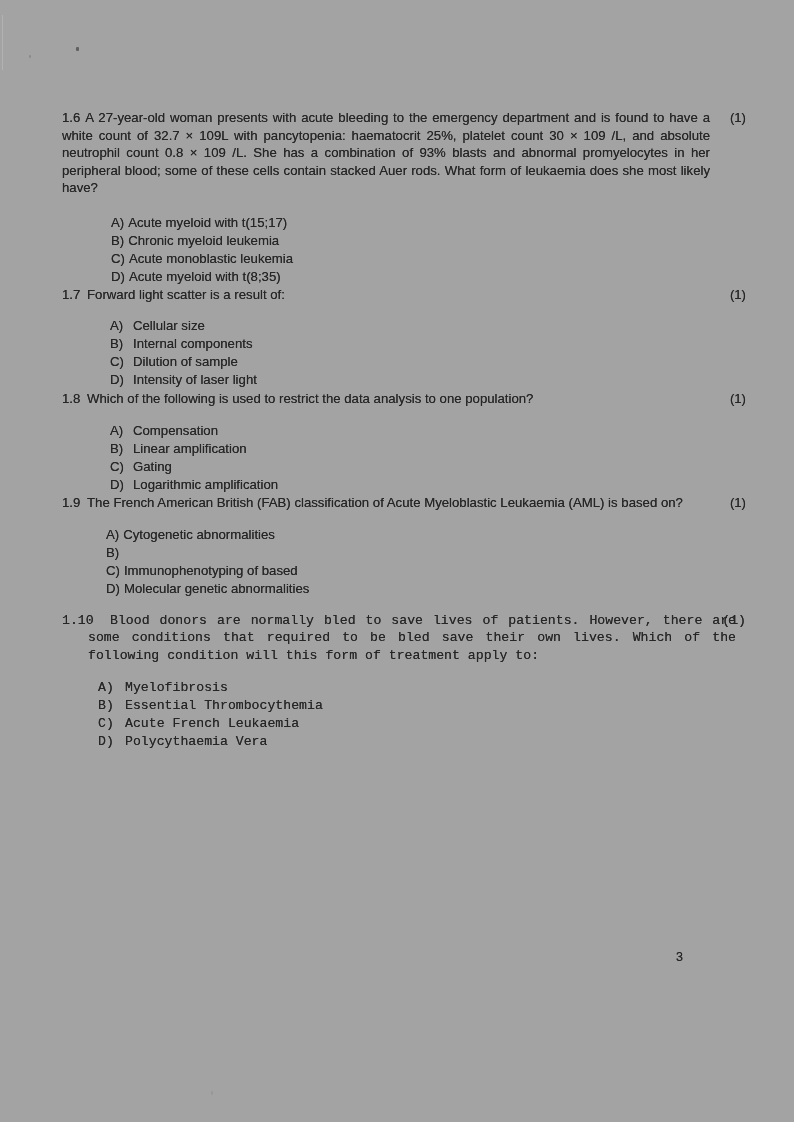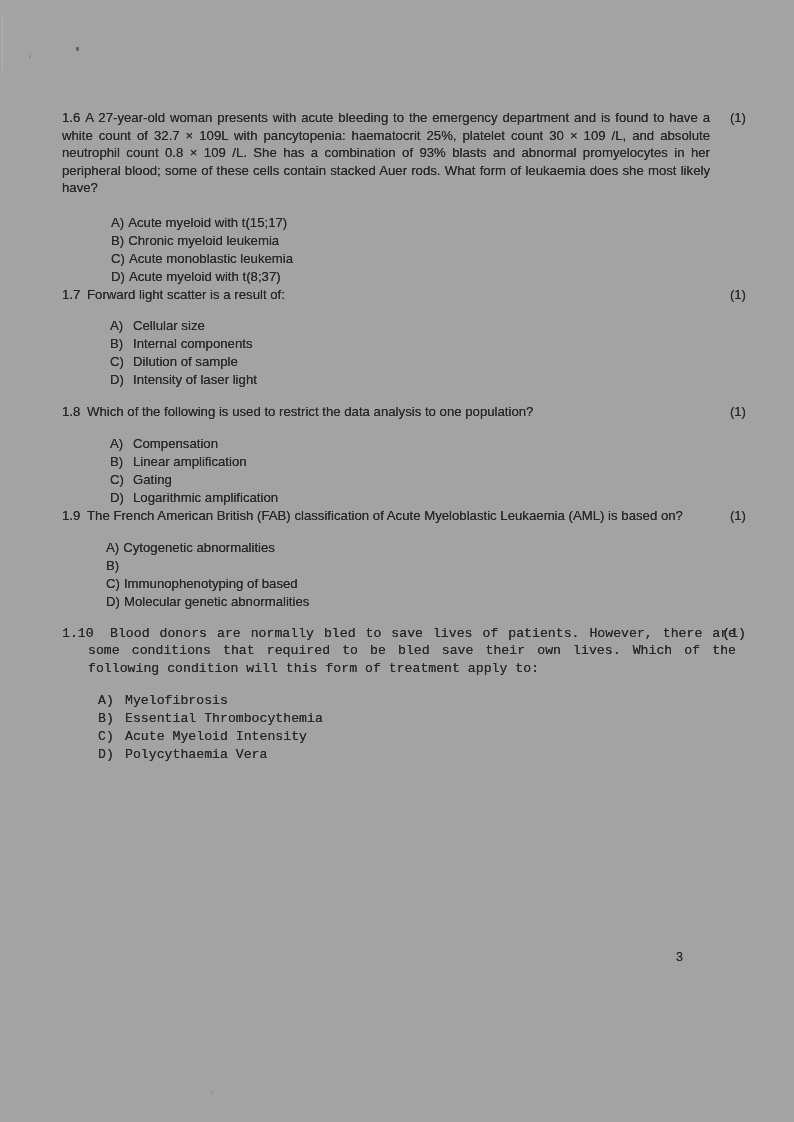--- a/index.html
+++ b/index.html
@@ -61,21 +61,21 @@
     <span class="opt-text">Chronic myeloid leukemia</span>
   </div>
 
   <div class="opt-row">
     <span class="opt-letter">C)</span>
     <span class="opt-text">Acute monoblastic leukemia</span>
   </div>
 
   <div class="opt-row">
     <span class="opt-letter">D)</span>
-    <span class="opt-text">Acute myeloid with t(8;37)</span>
+    <span class="opt-text">Acute myeloid with t(8;35)</span>
   </div>
 </div>
   </div>
 
   <div class="q-block" style="">
     <div class="q-row">
       <p class="q-text q-line"><span class="q-num">1.7</span><span class="q-body">Forward light scatter is a result of:</span></p>
       <span class="q-marks">(1)</span>
     </div>
     <div class="q-options opts-wide" style="margin-top: 14px; padding-left: 48px;">
@@ -94,21 +94,21 @@
     <span class="opt-text">Dilution of sample</span>
   </div>
 
   <div class="opt-row">
     <span class="opt-letter">D)</span>
     <span class="opt-text">Intensity of laser light</span>
   </div>
 </div>
   </div>
 
-  <div class="q-block" style="margin-top: 14px;">
+  <div class="q-block" style="margin-top: 1px;">
     <div class="q-row">
       <p class="q-text q-line"><span class="q-num">1.8</span><span class="q-body">Which of the following is used to restrict the data analysis to one population?</span></p>
       <span class="q-marks">(1)</span>
     </div>
     <div class="q-options opts-wide" style="margin-top: 14px; padding-left: 48px;">
   <div class="opt-row">
     <span class="opt-letter">A)</span>
     <span class="opt-text">Compensation</span>
   </div>
 
@@ -167,21 +167,21 @@
     <span class="opt-text">Myelofibrosis</span>
   </div>
 
   <div class="opt-row">
     <span class="opt-letter">B)</span>
     <span class="opt-text">Essential Thrombocythemia</span>
   </div>
 
   <div class="opt-row">
     <span class="opt-letter">C)</span>
-    <span class="opt-text">Acute Myeloid Intensity</span>
+    <span class="opt-text">Acute French Leukaemia</span>
   </div>
 
   <div class="opt-row">
     <span class="opt-letter">D)</span>
     <span class="opt-text">Polycythaemia Vera</span>
   </div>
 </div>
   </div>
 </div>
 

